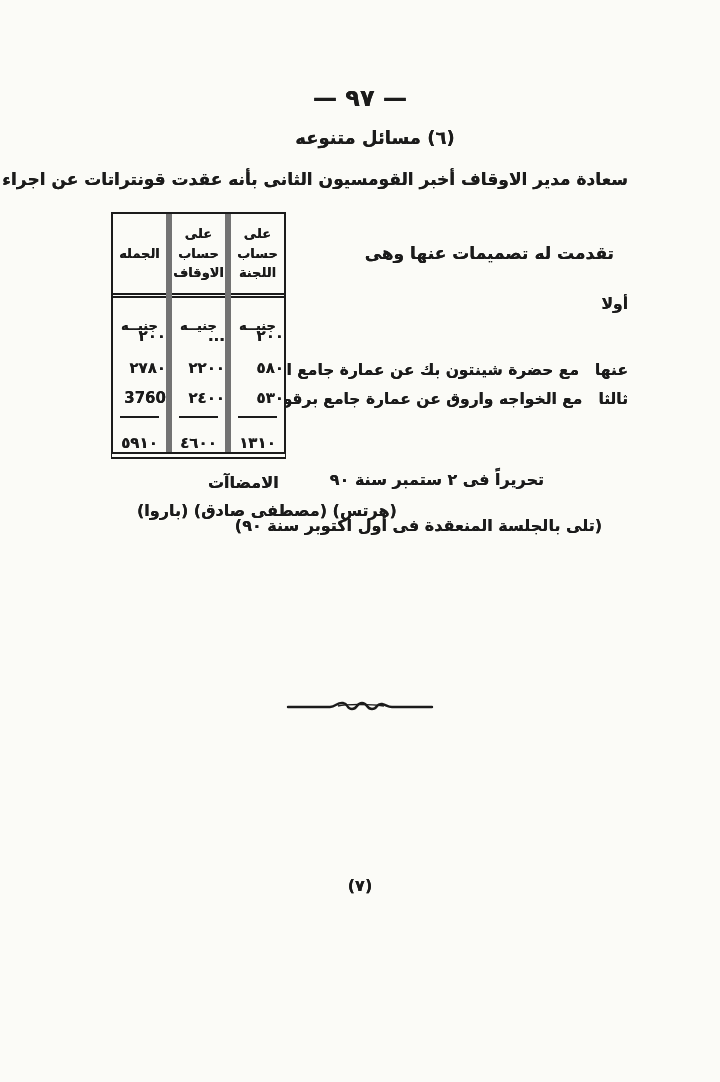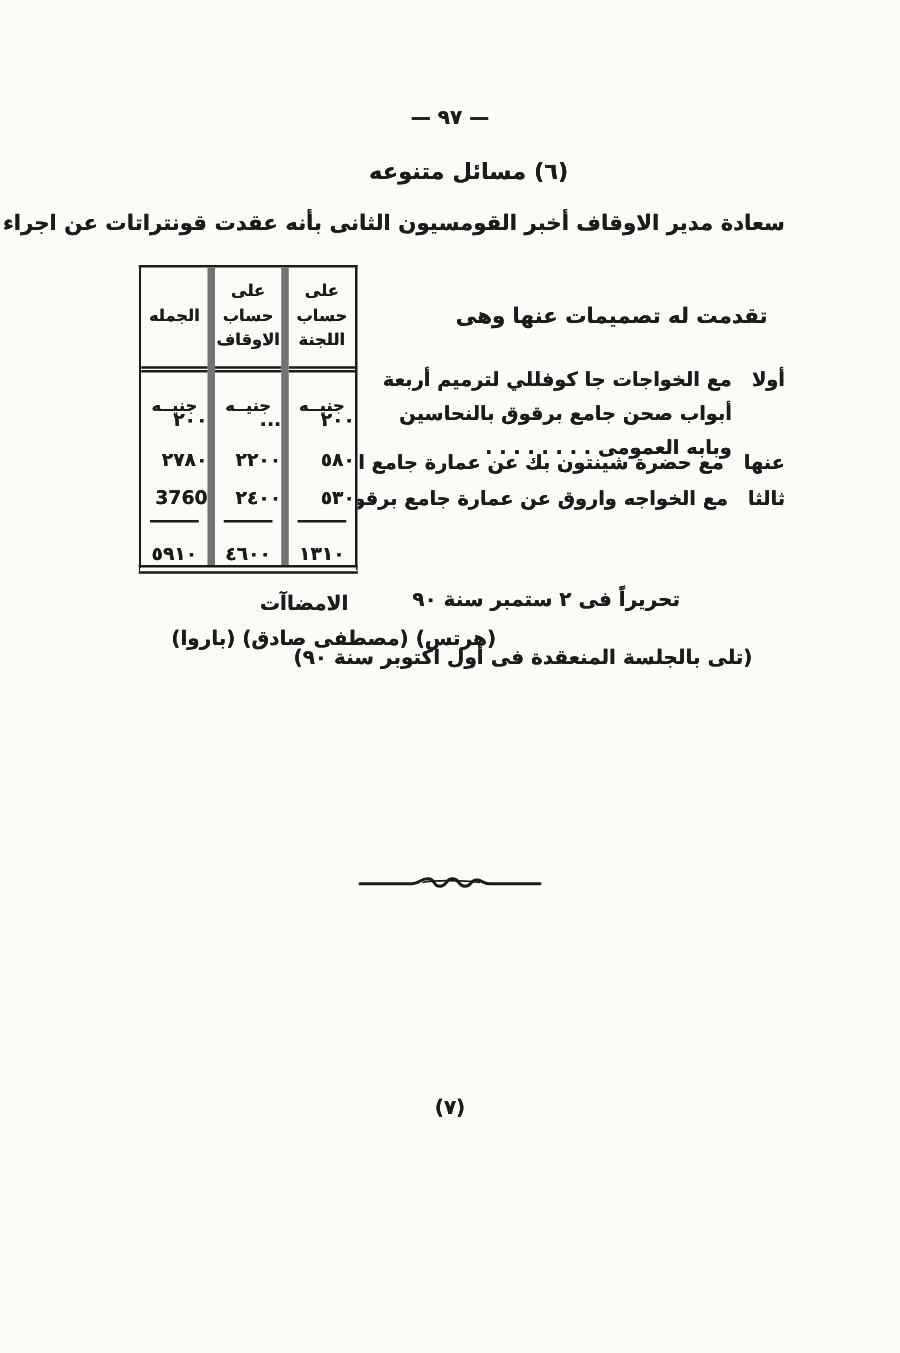--- a/index.html
+++ b/index.html
@@ -6,21 +6,21 @@
   .page{
     position:relative;
     width:720px;height:1082px;
     background:#fbfbf7;
     font-family:"DejaVu Sans",sans-serif;
     color:#1b1b1b;
     font-weight:bold;
     overflow:hidden;
     text-shadow:0 0 .3px currentColor;
   }
-  .page-number{position:absolute;top:84px;left:0;width:100%;text-align:center;font-size:16px;letter-spacing:2px;}
+  .page-number{position:absolute;top:84px;left:0;width:100%;text-align:center;font-size:24px;letter-spacing:2px;}
   .heading{position:absolute;top:127px;left:0;width:100%;text-align:center;font-size:18px;transform:translateX(15px);}
   .intro{position:absolute;top:164px;right:92px;width:522px;font-size:17px;line-height:30px;text-align:right;direction:rtl;}
   .intro-l1{white-space:nowrap;}
   .intro-l2{padding-right:14px;margin-top:44px;}
 
   .item{position:absolute;right:92px;left:298px;display:flex;direction:rtl;font-size:15.5px;line-height:27px;text-align:right;}
   .item .ordinal{flex:none;margin-left:16px;}
   .item1{top:291px;}
   .item2{top:357px;white-space:nowrap;}
   .item3{top:386px;white-space:nowrap;}
@@ -61,21 +61,20 @@
 
   <div class="heading">(٦) مسائل متنوعه</div>
 
   <div class="intro">
     <div class="intro-l1">سعادة مدير الاوقاف أخبر القومسيون الثانى بأنه عقدت قونتراتات عن اجراء الاعمال التى</div>
     <div class="intro-l2">تقدمت له تصميمات عنها وهى</div>
   </div>
 
   <div class="item item1">
     <span class="ordinal">أولا</span>
-    <span class="item-text">مع الخواجات جا كوفللي لترميم أربعة أبواب صحن جامع برقوق بالنحاسين وبابه العمومى . . . . . . . .</span>
   </div>
   <div class="item item2">
     <span class="ordinal">عنها</span>
     <span class="item-text">مع حضرة شينتون بك عن عمارة جامع المؤيد . . . .</span>
   </div>
   <div class="item item3">
     <span class="ordinal">ثالثا</span>
     <span class="item-text">مع الخواجه واروق عن عمارة جامع برقوق بالنحاسين</span>
   </div>
 

